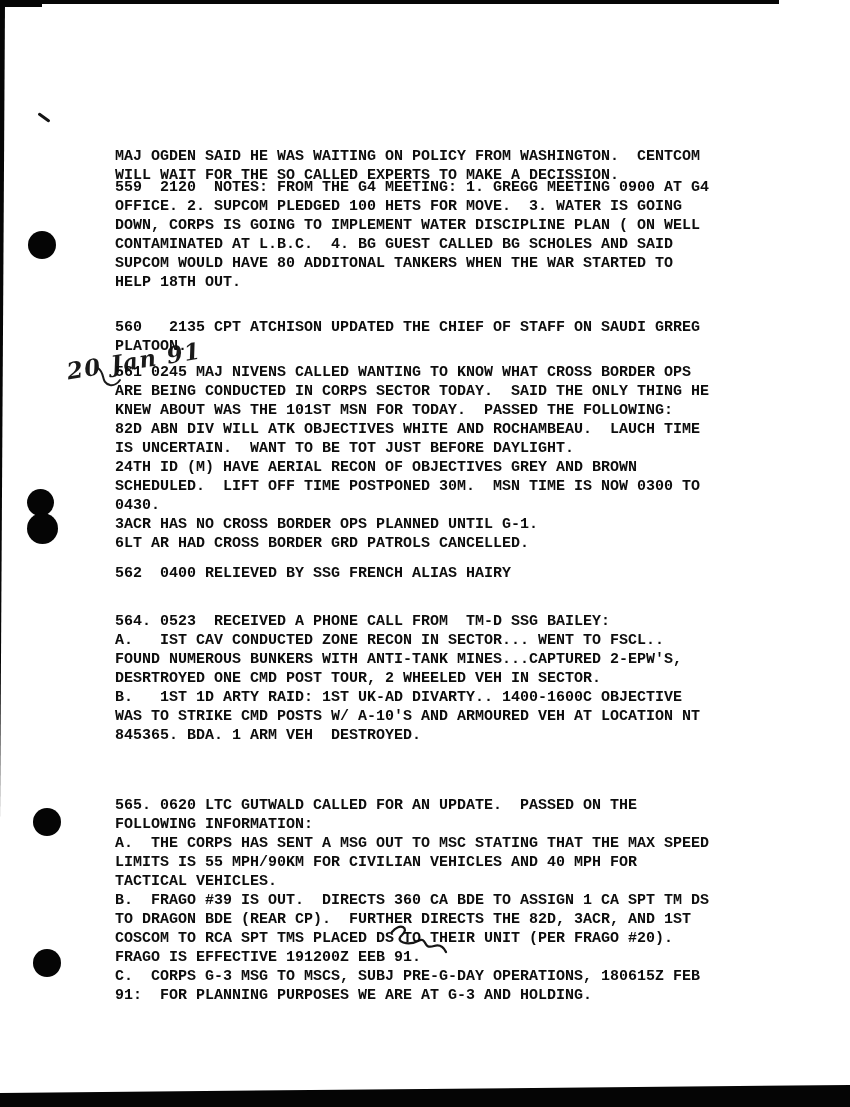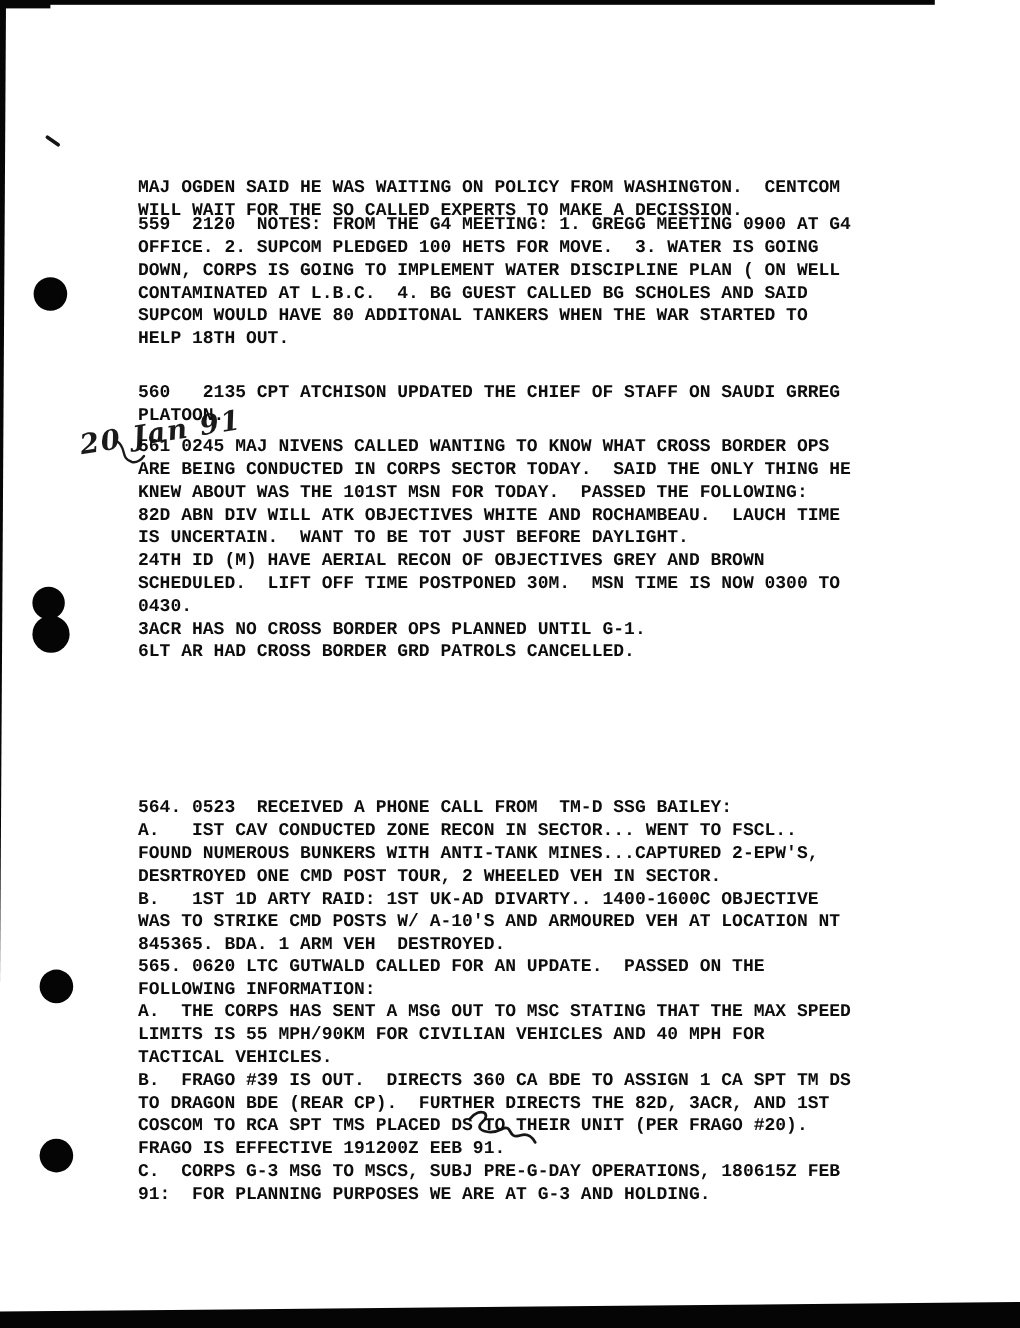--- a/index.html
+++ b/index.html
@@ -21,21 +21,21 @@
     line-height:19px;
     letter-spacing:0;
     color:#0d0d0d;
   }
   .b0{top:147px}
   .b1{top:178px}
   .b2{top:318px}
   .b3{top:363px}
   .b4{top:564px}
   .b5{top:601px}
-  .b6{top:664px}
+  .b6{top:612px}
   .b7{top:796px}
 
   
   .edge-top{position:absolute;left:0;top:0;width:779px;height:4px;background:#060606;}
   .edge-top-thick{position:absolute;left:0;top:0;width:42px;height:7px;background:#060606;}
   .edge-left{position:absolute;left:0;top:4px;width:5px;height:1088px;background:#060606;transform:rotate(0.35deg);transform-origin:top left;}
   .edge-bottom{position:absolute;left:0;bottom:0;width:850px;height:22px;background:#050505;clip-path:polygon(0 8px,100% 0,100% 100%,0 100%);}
 
   
   .hole{position:absolute;background:#050505;border-radius:50%;}
@@ -101,20 +101,21 @@
   <div class="tb b3">561 0245 MAJ NIVENS CALLED WANTING TO KNOW WHAT CROSS BORDER OPS
 ARE BEING CONDUCTED IN CORPS SECTOR TODAY.  SAID THE ONLY THING HE
 KNEW ABOUT WAS THE 101ST MSN FOR TODAY.  PASSED THE FOLLOWING:
 82D ABN DIV WILL ATK OBJECTIVES WHITE AND ROCHAMBEAU.  LAUCH TIME
 IS UNCERTAIN.  WANT TO BE TOT JUST BEFORE DAYLIGHT.
 24TH ID (M) HAVE AERIAL RECON OF OBJECTIVES GREY AND BROWN
 SCHEDULED.  LIFT OFF TIME POSTPONED 30M.  MSN TIME IS NOW 0300 TO
 0430.
 3ACR HAS NO CROSS BORDER OPS PLANNED UNTIL G-1.
 6LT AR HAD CROSS BORDER GRD PATROLS CANCELLED.</div>
+  <div class="tb b4">562  0400 RELIEVED BY SSG FRENCH ALIAS HAIRY</div>
   <div class="tb b6">564. 0523  RECEIVED A PHONE CALL FROM  TM-D SSG BAILEY:
 A.   IST CAV CONDUCTED ZONE RECON IN SECTOR... WENT TO FSCL..
 FOUND NUMEROUS BUNKERS WITH ANTI-TANK MINES...CAPTURED 2-EPW'S,
 DESRTROYED ONE CMD POST TOUR, 2 WHEELED VEH IN SECTOR.
 B.   1ST 1D ARTY RAID: 1ST UK-AD DIVARTY.. 1400-1600C OBJECTIVE
 WAS TO STRIKE CMD POSTS W/ A-10'S AND ARMOURED VEH AT LOCATION NT
 845365. BDA. 1 ARM VEH  DESTROYED.</div>
   <div class="tb b7">565. 0620 LTC GUTWALD CALLED FOR AN UPDATE.  PASSED ON THE
 FOLLOWING INFORMATION:
 A.  THE CORPS HAS SENT A MSG OUT TO MSC STATING THAT THE MAX SPEED

